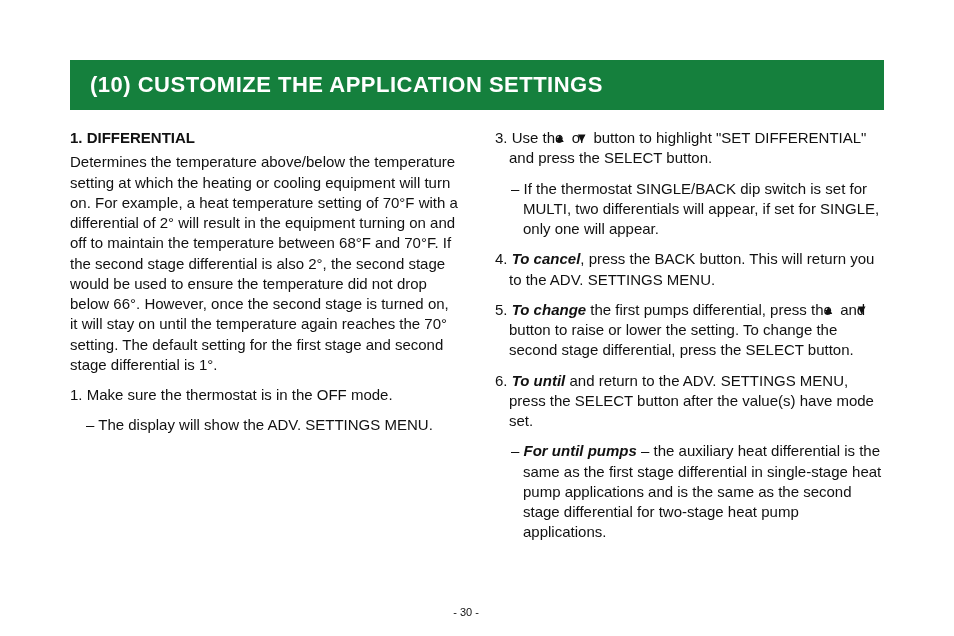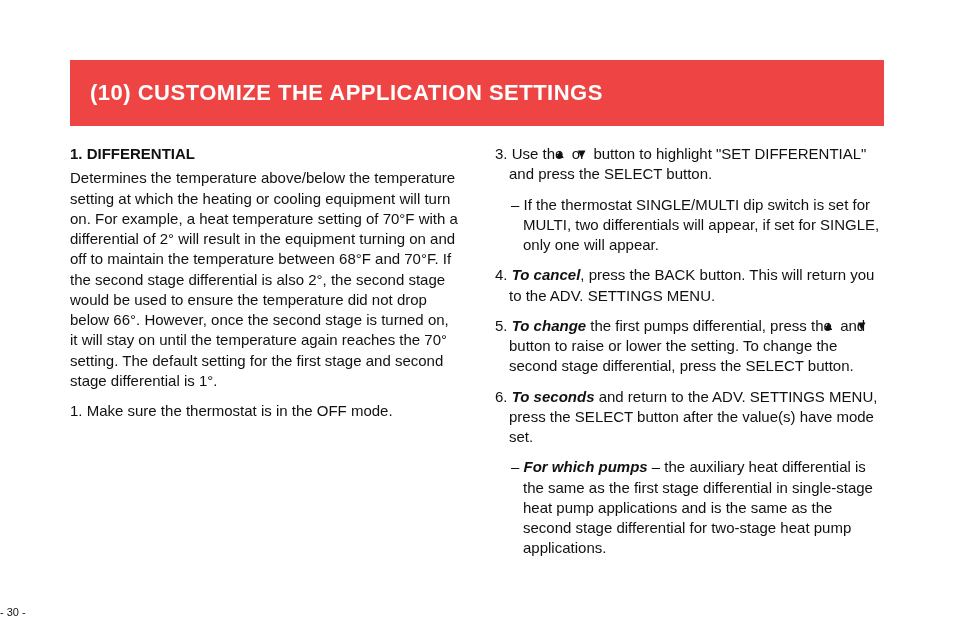--- a/index.html
+++ b/index.html
@@ -12,26 +12,26 @@
     color: #111;
   }
   .page {
     box-sizing: border-box;
     width: 954px;
     height: 636px;
     padding: 60px 70px 30px 70px;
     position: relative;
   }
   .section-bar {
-    background: #ef4444;
+    background: #15803d;
     color: #fff;
     font-weight: 800;
     font-size: 22px;
     letter-spacing: 0.5px;
-    padding: 20px 20px;
+    padding: 12px 20px;
     font-stretch: condensed;
     font-family: "Arial Narrow", "Helvetica Neue", Arial, sans-serif;
   }
   .columns {
     display: flex;
     gap: 36px;
     margin-top: 18px;
     font-size: 15px;
     line-height: 1.35;
     font-family: "Arial Narrow", "Helvetica Neue", Arial, sans-serif;
@@ -62,53 +62,54 @@
     display: inline-block;
     font-size: 13px;
     position: relative;
     top: -1px;
   }
   .page-number {
     position: absolute;
     bottom: 18px;
     left: 0;
     width: 932px;
-    text-align: left;
+    text-align: center;
     font-size: 11px;
     font-family: "Arial Narrow", Arial, sans-serif;
   }
 </style>
 </head>
 <body>
 
 <div class="page">
 
   <div class="section-bar">(10) CUSTOMIZE THE APPLICATION SETTINGS</div>
 
   <div class="columns">
     <div class="col">
       <p class="heading">1. DIFFERENTIAL</p>
       <p>Determines the temperature above/below the temperature setting at which the heating or cooling equipment will turn on. For example, a heat temperature setting of 70°F with a differential of 2° will result in the equipment turning on and off to maintain the temperature between 68°F and 70°F. If the second stage differential is also 2°, the second stage would be used to ensure the temperature did not drop below 66°. However, once the second stage is turned on, it will stay on until the temperature again reaches the 70° setting. The default setting for the first stage and second stage differential is 1°.</p>
       <p class="num-item">1. Make sure the thermostat is in the OFF mode.</p>
+      <p class="sub-item">– The display will show the ADV. SETTINGS MENU.</p>
     </div>
 
     <div class="col">
       <p class="num-item">
         <span>3. Use the </span><span class="tri">▲</span><span> or </span><span class="tri">▼</span><span> button to highlight "SET DIFFERENTIAL" and press the SELECT button.</span>
       </p>
-      <p class="sub-item">– If the thermostat SINGLE/MULTI dip switch is set for MULTI, two differentials will appear, if set for SINGLE, only one will appear.</p>
+      <p class="sub-item">– If the thermostat SINGLE/BACK dip switch is set for MULTI, two differentials will appear, if set for SINGLE, only one will appear.</p>
       <p class="num-item">
         <span>4. </span><span class="b">To cancel</span><span>, press the BACK button. This will return you to the ADV. SETTINGS MENU.</span>
       </p>
       <p class="num-item">
         <span>5. </span><span class="b">To change</span><span> the first pumps differential, press the </span><span class="tri">▲</span><span> and </span><span class="tri">▼</span><span> button to raise or lower the setting. To change the second stage differential, press the SELECT button.</span>
       </p>
       <p class="num-item">
-        <span>6. </span><span class="b">To seconds</span><span> and return to the ADV. SETTINGS MENU, press the SELECT button after the value(s) have mode set.</span>
+        <span>6. </span><span class="b">To until</span><span> and return to the ADV. SETTINGS MENU, press the SELECT button after the value(s) have mode set.</span>
       </p>
       <p class="sub-item">
-        <span>– </span><span class="b">For which pumps</span><span> – the auxiliary heat differential is the same as the first stage differential in single-stage heat pump applications and is the same as the second stage differential for two-stage heat pump applications.</span>
+        <span>– </span><span class="b">For until pumps</span><span> – the auxiliary heat differential is the same as the first stage differential in single-stage heat pump applications and is the same as the second stage differential for two-stage heat pump applications.</span>
       </p>
     </div>
   </div>
 
   <div class="page-number">- 30 -</div>
 </div>
 
 </body></html>

